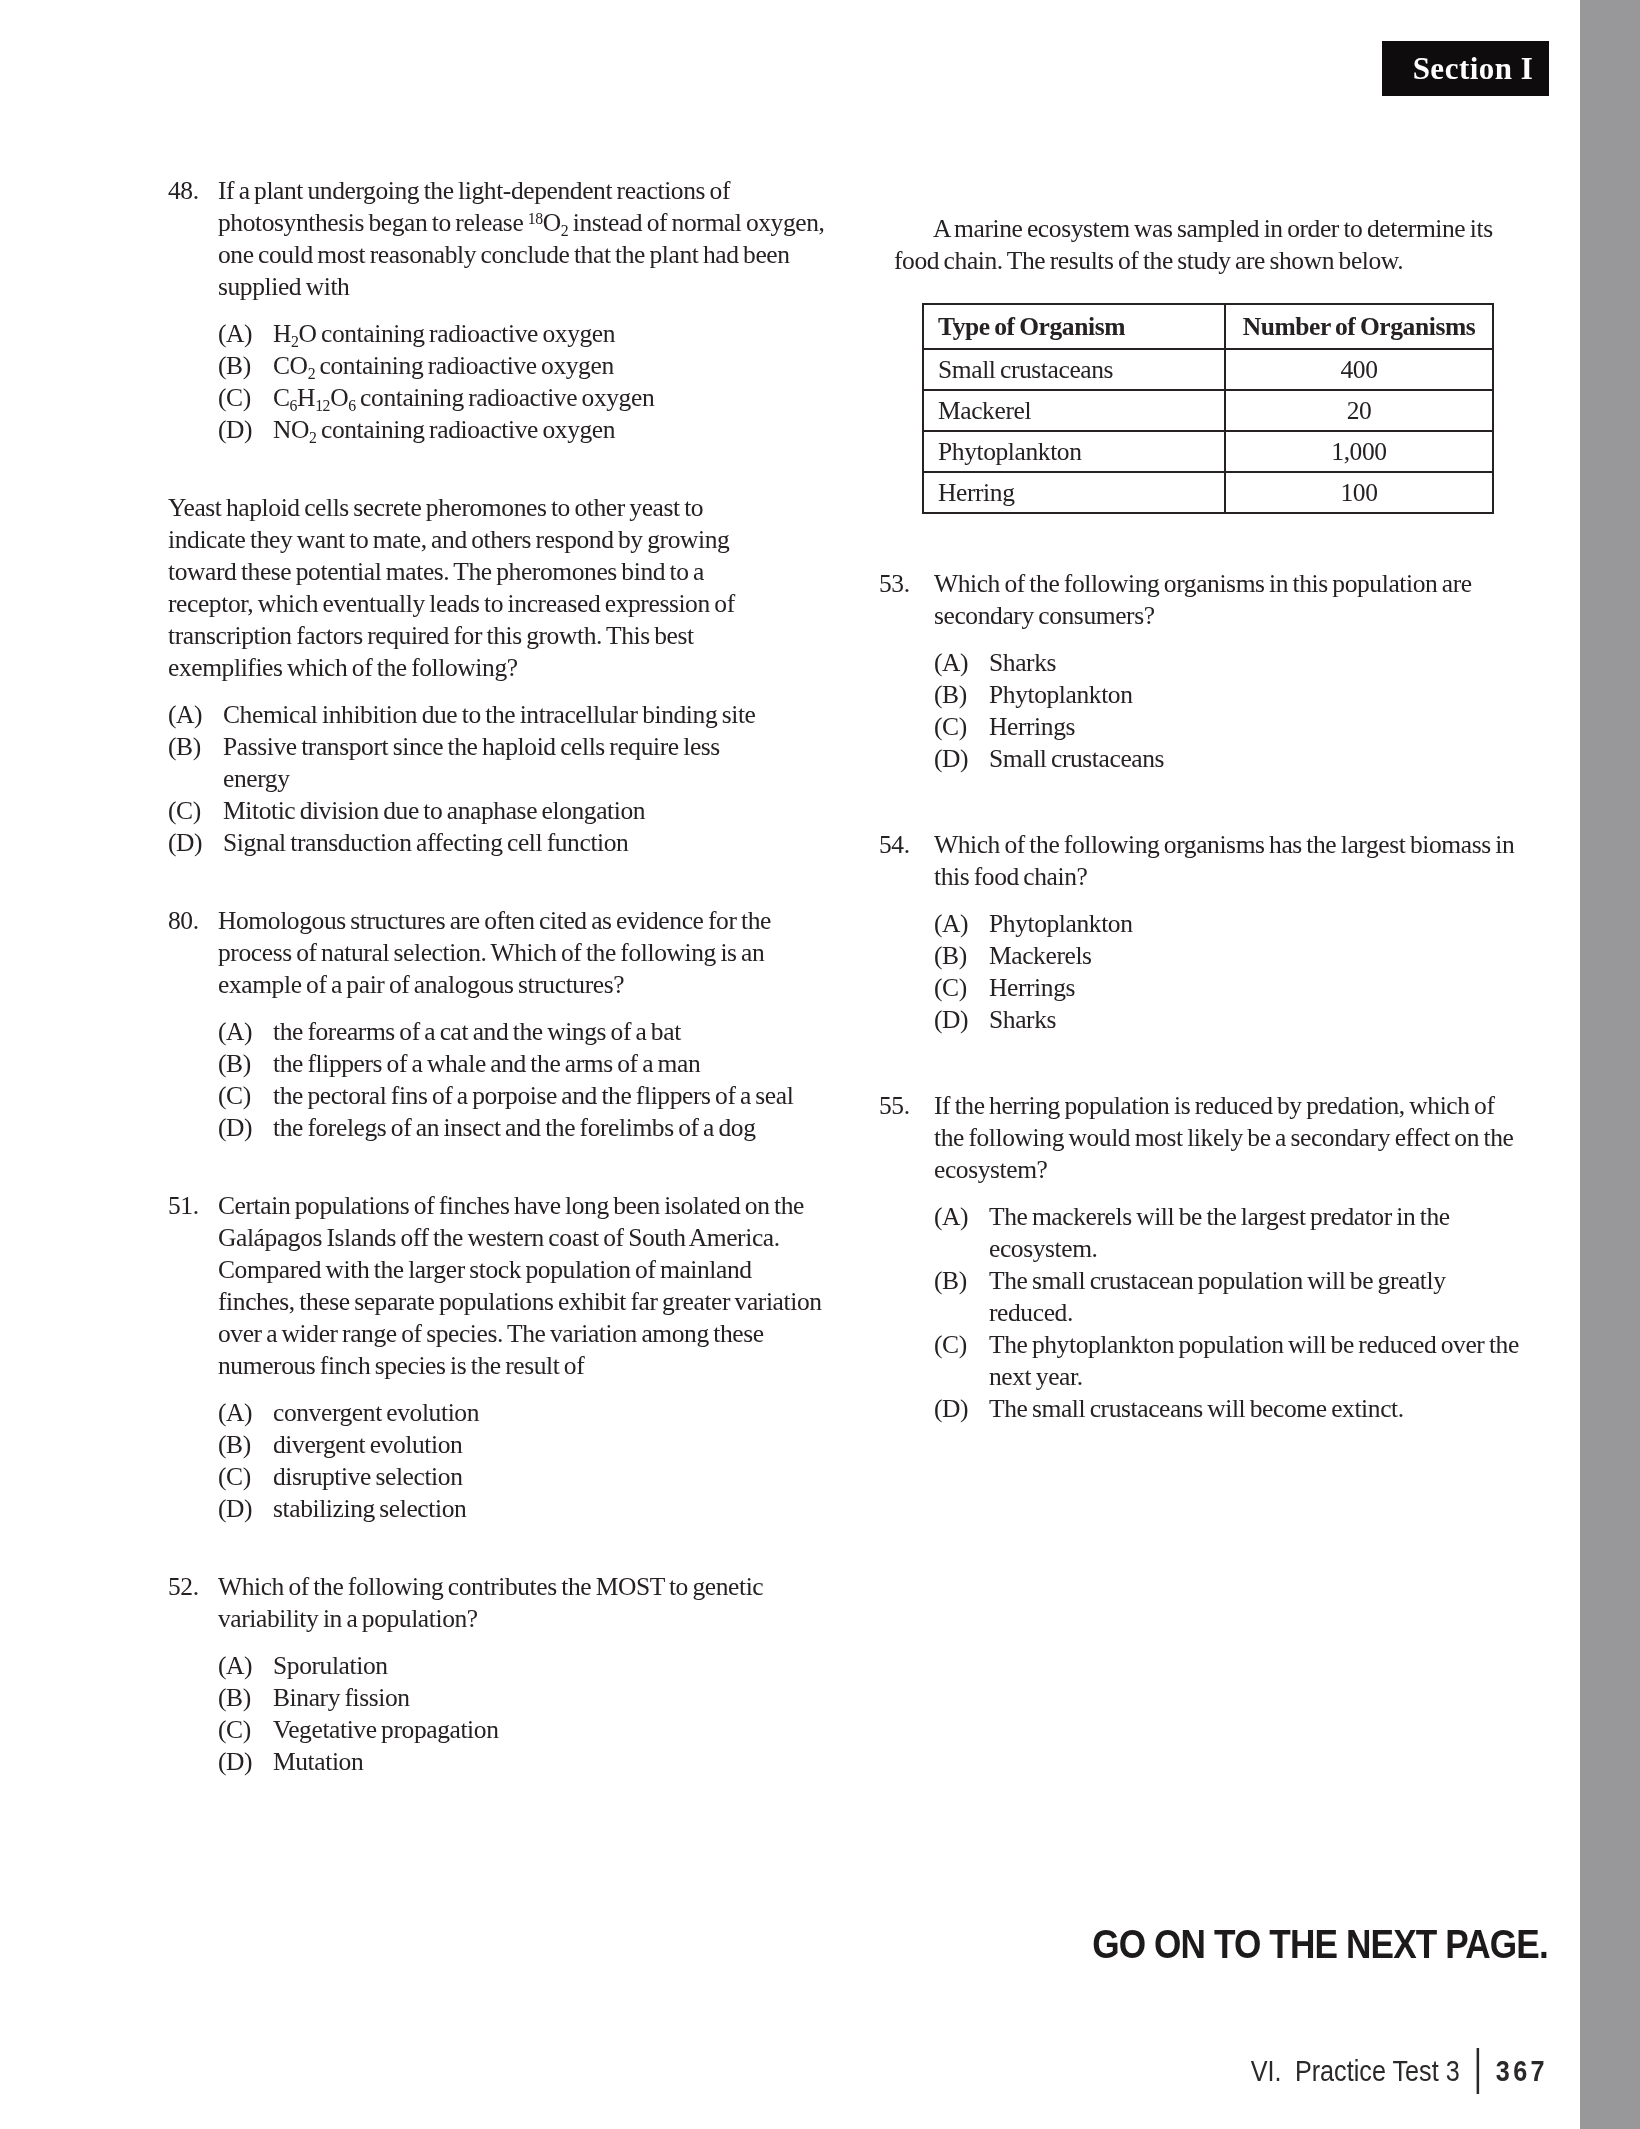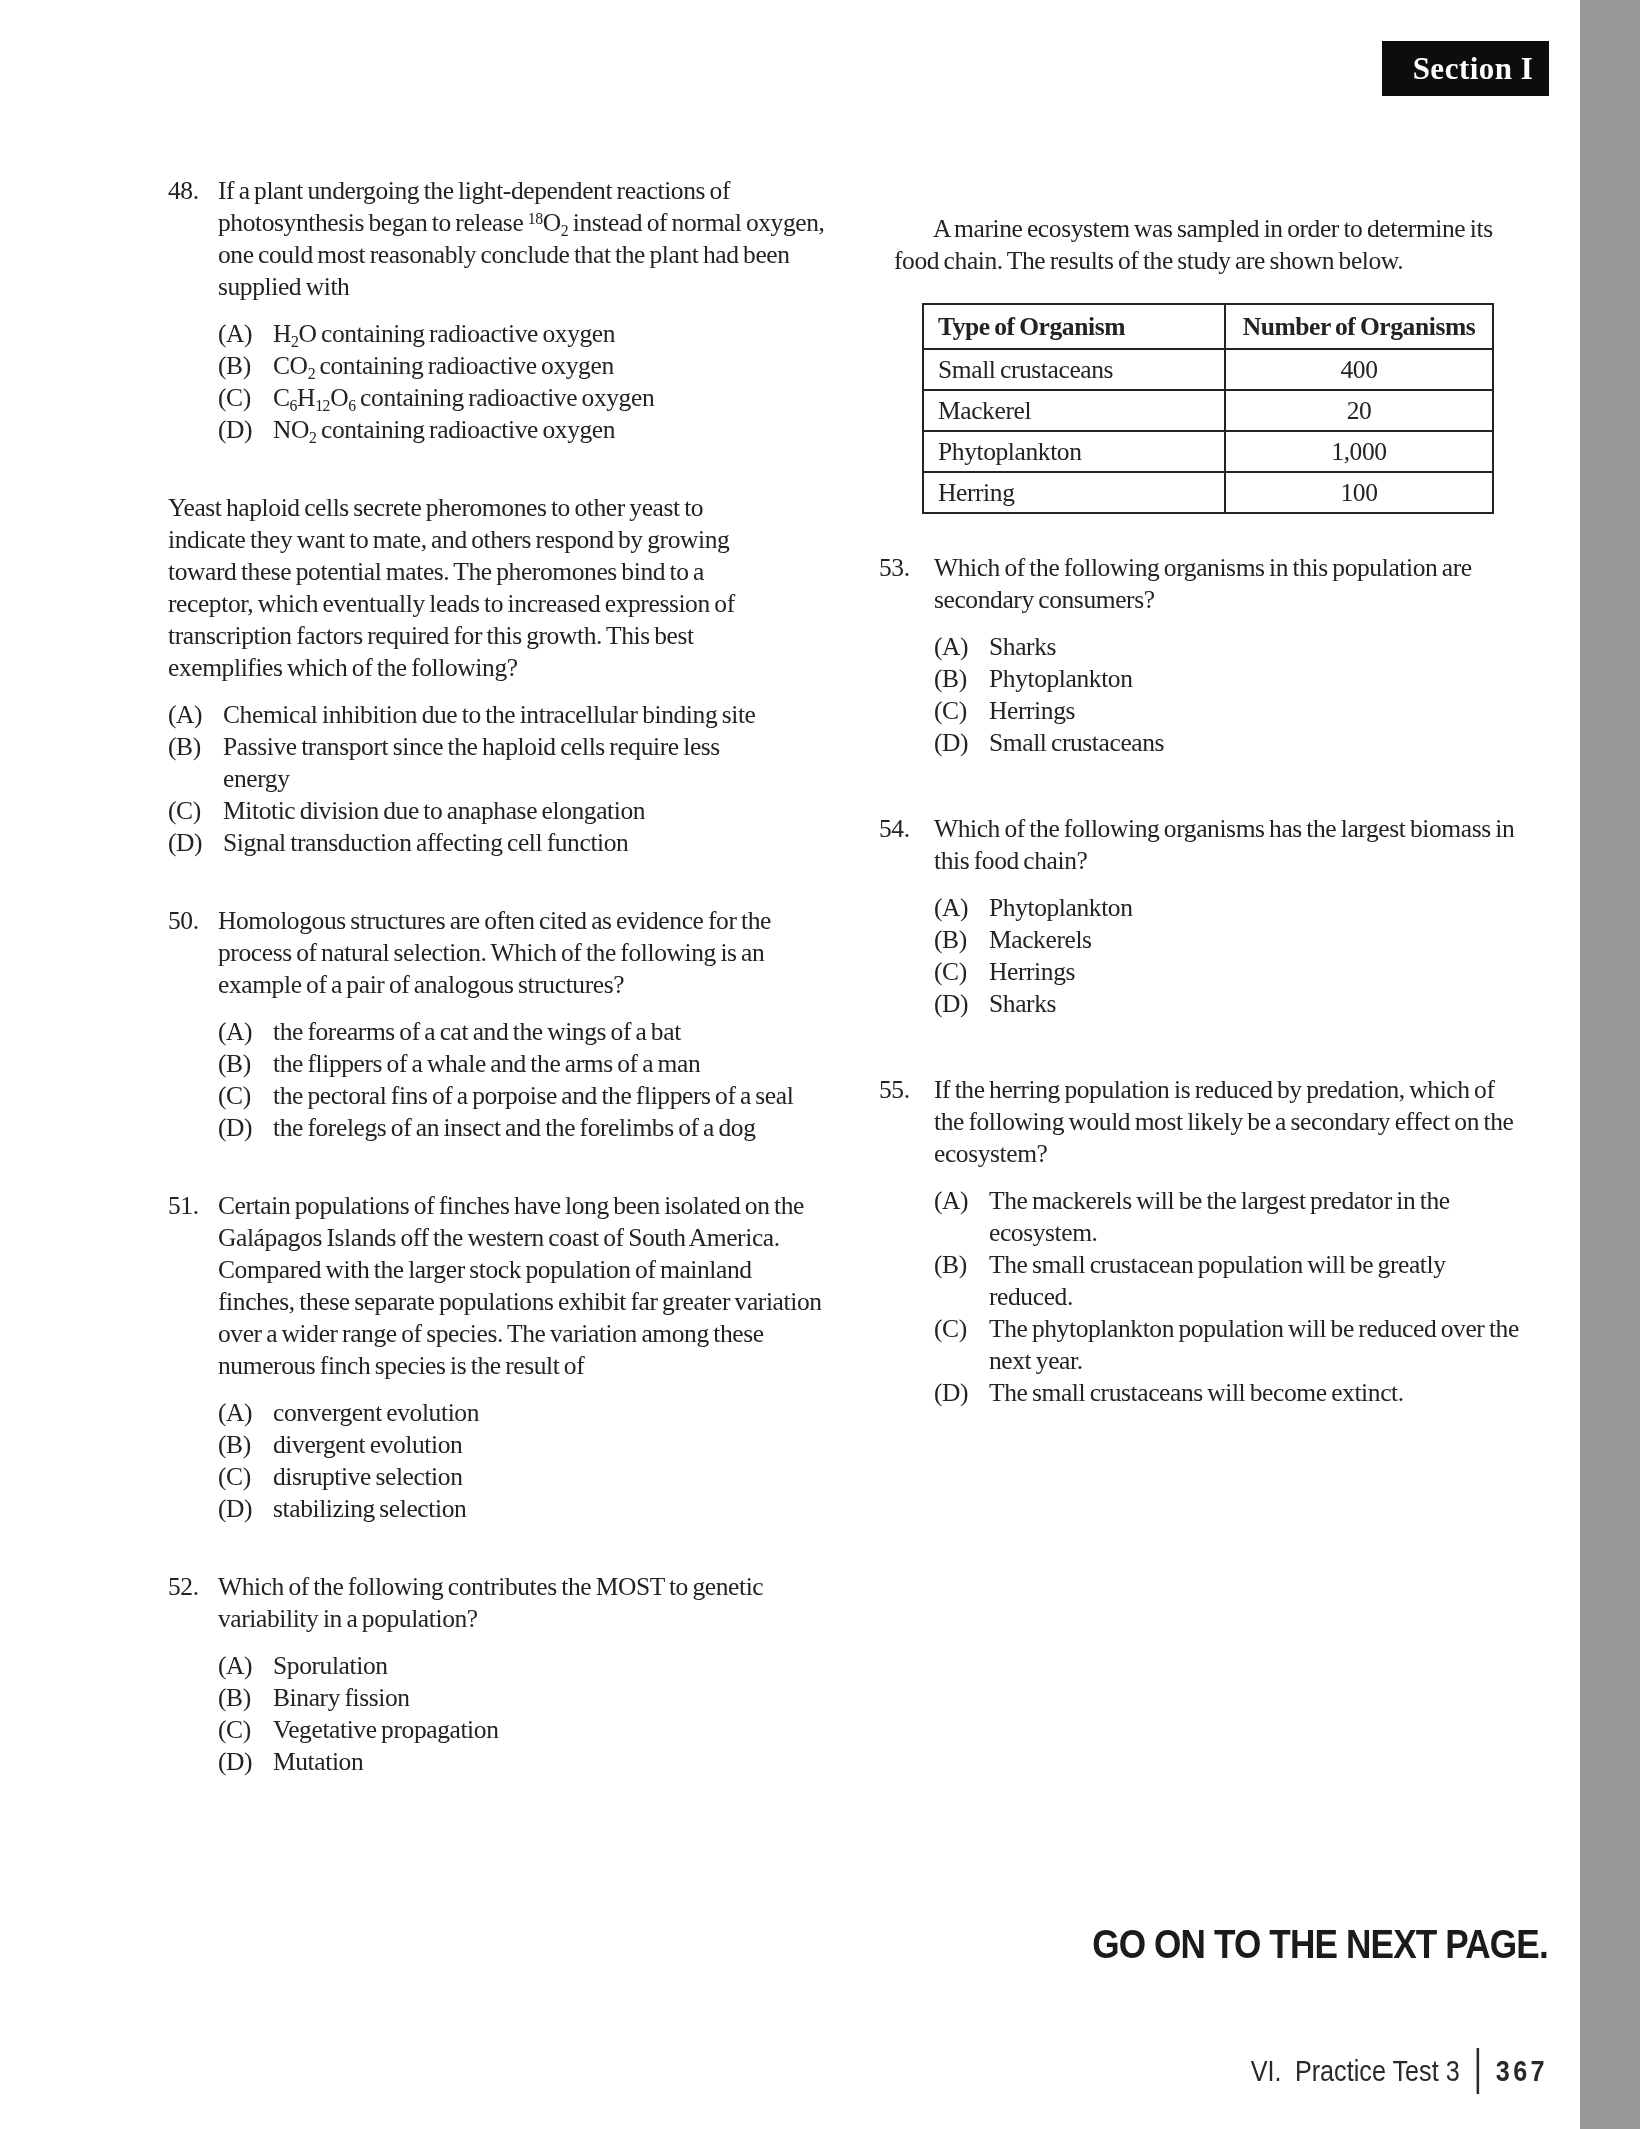--- a/index.html
+++ b/index.html
@@ -45,21 +45,21 @@
   sub, sup { font-size: 0.62em; line-height: 0; position: relative; vertical-align: baseline; }
   sub { top: 0.32em; }
   sup { top: -0.42em; }
 
   .intro { white-space: nowrap; }
   .u { text-decoration: underline; text-underline-offset: 4px; text-decoration-thickness: 2px; }
   .para { margin: 28px 0 0 15px; width: 612px; text-indent: 39px; }
 
   table.data-table {
     border-collapse: collapse;
-    margin: 26px 0 38px 43px;
+    margin: 26px 0 54px 43px;
     width: 572px;
     font-size: 25.5px;
   }
   .data-table th, .data-table td {
     border: 2px solid #262123;
     padding: 5px 14px;
     line-height: 29px;
     font-weight: normal;
     text-align: left;
   }
@@ -146,21 +146,21 @@
 
   <div class="option">
     <span class="olabel">(D)</span>
     <span class="otext">Signal transduction affecting cell function</span>
   </div>
 </div>
     </div>
   </div>
 
   <div class="question">
-    <div class="qnum">50.</div>
+    <div class="qnum">80.</div>
     <div class="qbody">
       <div class="qtext">Homologous structures are often cited as evidence for the process of natural selection. Which of the following is an example of a pair of analogous structures?</div>
       <div class="options">
   <div class="option">
     <span class="olabel">(A)</span>
     <span class="otext">the forearms of a cat and the wings of a bat</span>
   </div>
 
   <div class="option">
     <span class="olabel">(B)</span>

